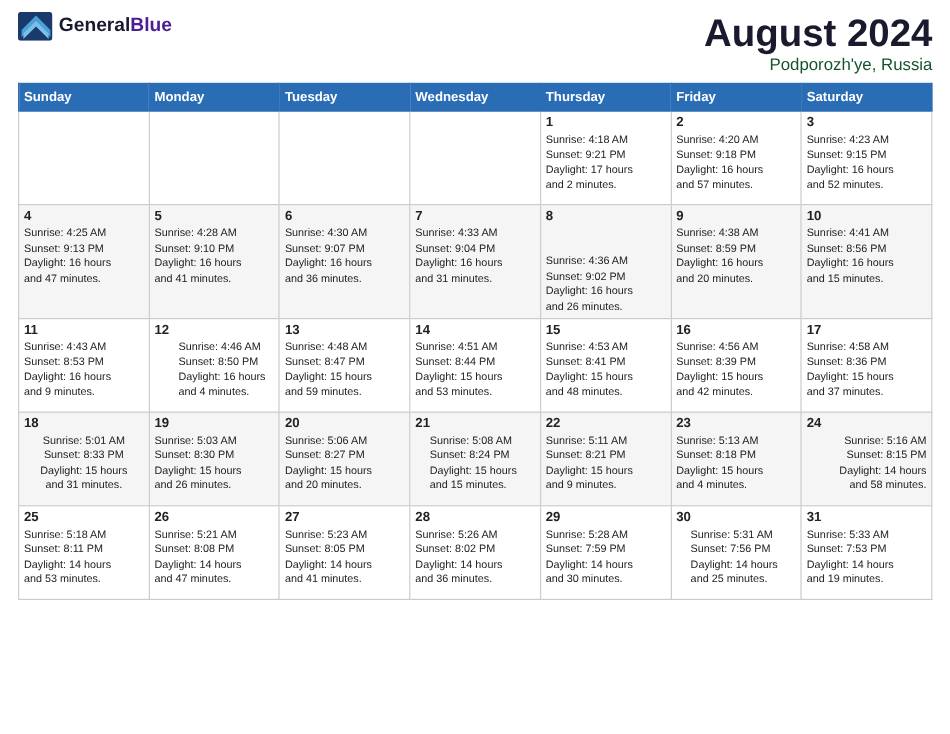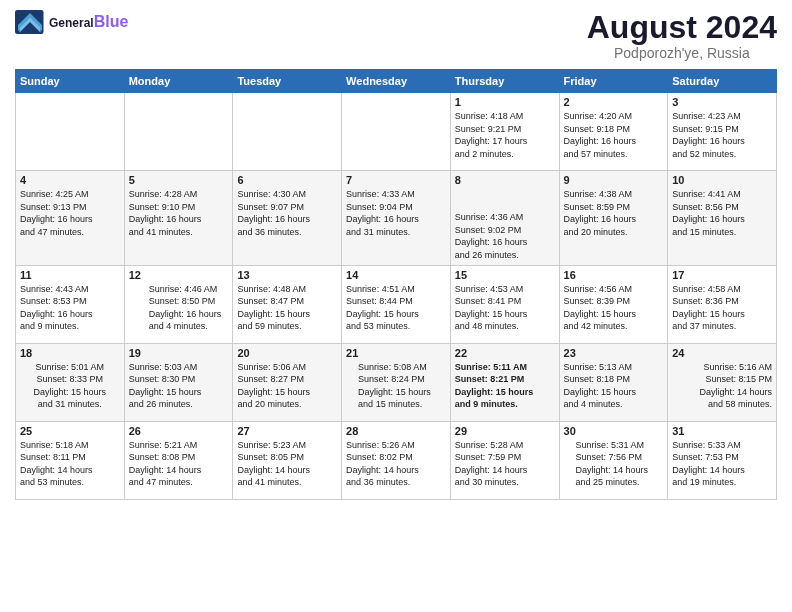--- a/index.html
+++ b/index.html
@@ -34,22 +34,21 @@
       text-align: right;
     }
     .month-title {
       font-size: 32px;
       font-weight: bold;
       color: #1a1a2e;
       line-height: 1.1;
     }
     .location {
       font-size: 14px;
-      color: #737373;
-      text-align: center;
+      color: #14532d;
     }
     .calendar {
       width: 100%;
       border-collapse: collapse;
       font-size: 9.5px;
     }
     .calendar thead tr {
       background-color: #2a6db5;
       color: white;
       border-radius: 10px;
@@ -96,21 +95,21 @@
 
 <div class="page">
   <div class="header">
     <div class="logo">
       <svg class="logo-icon" viewBox="0 0 40 32" xmlns="http://www.w3.org/2000/svg">
         <rect x="0" y="0" width="38" height="32" rx="3" fill="#1a3a6e"></rect>
         <polygon points="20,4 36,20 36,28 20,12 4,28 4,20" fill="#4a9fd4"></polygon>
         <polygon points="20,10 34,24 34,30 20,16 6,30 6,24" fill="#7bbfe8"></polygon>
       </svg>
       <div>
-        <span style="font-size:12px;font-weight:bold;color:#1a1a2e;">General</span><span style="font-size:16px;font-weight:bold;color:#8b5cf6;">Blue</span>
+        <span style="font-size:16px;font-weight:bold;color:#1a1a2e;">General</span><span style="font-size:16px;font-weight:bold;color:#4c1d95;">Blue</span>
       </div>
     </div>
     <div class="title-block">
       <div class="month-title">August 2024</div>
       <div class="location">Podporozh'ye, Russia</div>
     </div>
   </div>
 
   <table class="calendar">
     <thead>
@@ -278,21 +277,21 @@
           </td>
           <td>
             <span class="day-number">21</span>
             <div class="day-info" style="white-space: pre-line; margin-left: 12px;">Sunrise: 5:08 AM
 Sunset: 8:24 PM
 Daylight: 15 hours
 and 15 minutes.</div>
           </td>
           <td>
             <span class="day-number">22</span>
-            <div class="day-info" style="white-space: pre-line; font-weight: bold;">Sunrise: 5:11 AM
+            <div class="day-info" style="white-space: pre-line;">Sunrise: 5:11 AM
 Sunset: 8:21 PM
 Daylight: 15 hours
 and 9 minutes.</div>
           </td>
           <td>
             <span class="day-number">23</span>
             <div class="day-info" style="white-space: pre-line;">Sunrise: 5:13 AM
 Sunset: 8:18 PM
 Daylight: 15 hours
 and 4 minutes.</div>

